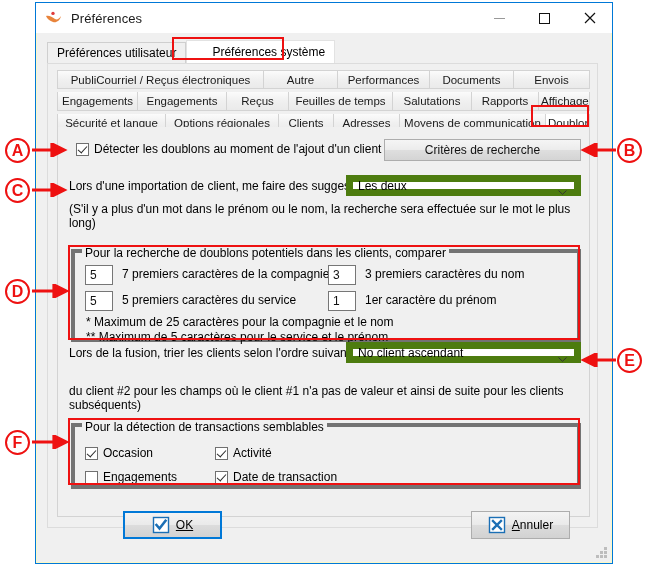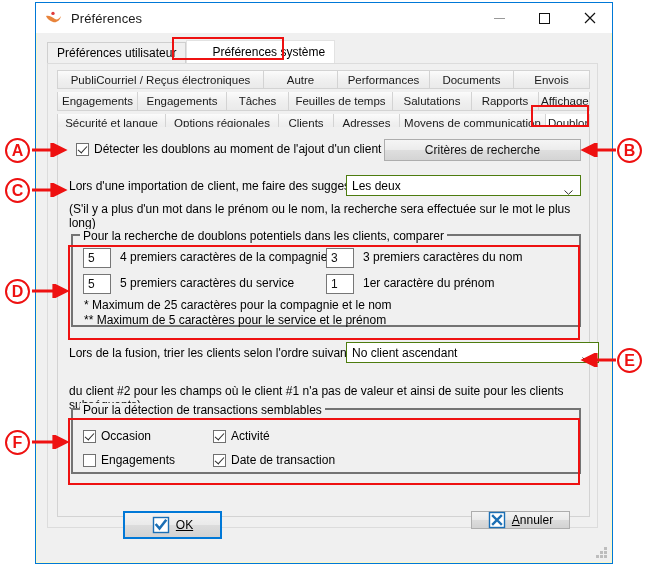--- a/index.html
+++ b/index.html
@@ -209,21 +209,21 @@
     border: 1px solid #adadad;
     background: linear-gradient(to bottom,#f5f5f5 0%, #ececec 48%, #dedede 52%, #d4d4d4 100%);
     font-size: 12px;
     text-align: center;
     box-sizing: border-box;
     color: #111;
   }
 
   .combo {
     height: 21px;
-    border: 1px solid #4d7c0f;
+    border: 7px solid #4d7c0f;
     background: #ffffff;
     box-sizing: border-box;
     display: flex;
     align-items: center;
     position: relative;
     font-size: 12px;
     padding-left: 5px;
   }
   .combo .chev {
     position: absolute;
@@ -241,22 +241,23 @@
     background: #fff;
     box-sizing: border-box;
     font-size: 12px;
     padding-left: 4px;
     line-height: 19px;
     color: #111;
   }
 
   .grp {
     position: absolute;
-    border: 2px solid #737373;
-    box-sizing: border-box;
+    border: 4px solid #737373;
+    box-sizing: border-box;
+    margin-top: 15px;
   }
   .grp > .grp-title {
     position: absolute;
     top: -7px;
     left: 7px;
     background: #f0f0f0;
     padding: 0 3px;
     font-size: 12px;
   }
 
@@ -276,21 +277,21 @@
     align-items: center;
     justify-content: center;
     gap: 6px;
     font-size: 12px;
   }
   .cancelbtn {
     position: absolute;
     left: 434px;
     top: 478px;
     width: 99px;
-    height: 18px;
+    height: 28px;
     border: 1px solid #adadad;
     background: linear-gradient(to bottom,#f3f3f3 0%, #eaeaea 48%, #dcdcdc 52%, #d2d2d2 100%);
     box-sizing: border-box;
     display: flex;
     align-items: center;
     justify-content: center;
     gap: 6px;
     font-size: 12px;
     text-align: right;
   }
@@ -373,21 +374,21 @@
           <div class="itab" style="width:207px">PubliCourriel / Reçus électroniques</div>
           <div class="itab" style="width:74px">Autre</div>
           <div class="itab" style="width:92px">Performances</div>
           <div class="itab" style="width:84px">Documents</div>
           <div class="itab" style="width:76px">Envois</div>
         </div>
 
         <div class="tabrow">
           <div class="itab" style="width:81px">Engagements</div>
           <div class="itab" style="width:89px">Engagements</div>
-          <div class="itab" style="width:62px">Tâches</div>
+          <div class="itab" style="width:62px">Reçus</div>
           <div class="itab" style="width:104px">Feuilles de temps</div>
           <div class="itab" style="width:79px">Salutations</div>
           <div class="itab" style="width:67px">Rapports</div>
           <div class="itab" style="width:51px">Affichage</div>
         </div>
 
         <div class="tabrow">
           <div class="itab" style="width:109px">Sécurité et langue</div>
           <div class="itab" style="width:113px">Options régionales</div>
           <div class="itab" style="width:55px">Clients</div>
@@ -414,37 +415,37 @@
                 <path d="M0.5 0.5 L4.5 4.3 L8.5 0.5" stroke="#333" fill="none" stroke-width="1"></path>
               </svg>
           </span>
         </div>
         <div class="small-note" style="position:absolute; left:11px; top:75px;">(S'il y a plus d'un mot dans le prénom ou le nom, la recherche sera effectuée sur le mot le plus long)</div>
 
         <div class="grp" style="left:13px; top:107px; width:510px; height:93px;">
           <div class="grp-title">Pour la recherche de doublons potentiels dans les clients, comparer</div>
 
           <div class="numbox" style="position:absolute; left:10px; top:12px;">5</div>
-          <div style="position:absolute; left:47px; top:14px;">4 premiers caractères de la compagnie</div>
+          <div style="position:absolute; left:47px; top:14px;">7 premiers caractères de la compagnie</div>
 
           <div class="numbox" style="position:absolute; left:253px; top:12px;">3</div>
           <div style="position:absolute; left:290px; top:14px;">3 premiers caractères du nom</div>
 
           <div class="numbox" style="position:absolute; left:10px; top:38px;">5</div>
           <div style="position:absolute; left:47px; top:40px;">5 premiers caractères du service</div>
 
           <div class="numbox" style="position:absolute; left:253px; top:38px;">1</div>
           <div style="position:absolute; left:290px; top:40px;">1er caractère du prénom</div>
 
           <div class="small-note" style="position:absolute; left:11px; top:62px;">* Maximum de 25 caractères pour la compagnie et le nom</div>
           <div class="small-note" style="position:absolute; left:11px; top:77px;">** Maximum de 5 caractères pour le service et le prénom</div>
         </div>
 
         <div style="position:absolute; left:11px; top:219px;">Lors de la fusion, trier les clients selon l'ordre suivant :</div>
-        <div class="combo" style="position:absolute; left:288px; top:215px; width:253px;">
+        <div class="combo" style="position:absolute; left:288px; top:215px; width:235px;">
           <span>No client ascendant</span>
           <span class="chev">
             <svg width="9" height="5" viewBox="0 0 9 5">
                 <path d="M0.5 0.5 L4.5 4.3 L8.5 0.5" stroke="#333" fill="none" stroke-width="1"></path>
               </svg>
           </span>
         </div>
         <div class="small-note" style="position:absolute; left:11px; top:257px;">du client #2 pour les champs où le client #1 n'a pas de valeur et ainsi de suite pour les clients subséquents)</div>
 
         <div class="grp" style="left:13px; top:281px; width:510px; height:66px;">

